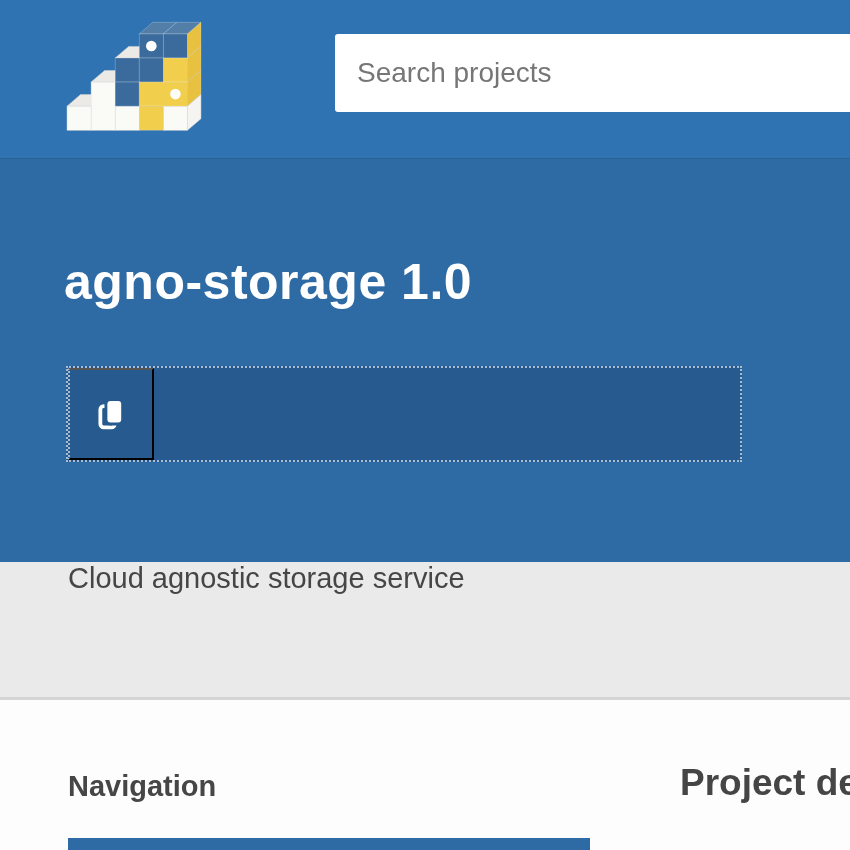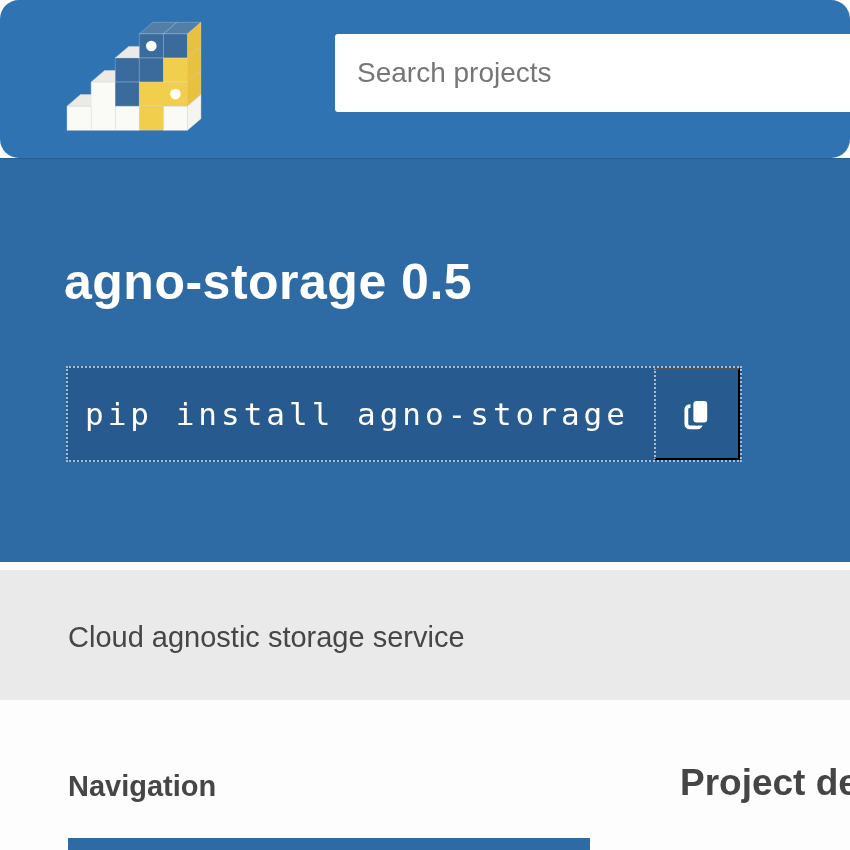--- a/index.html
+++ b/index.html
@@ -9,21 +9,20 @@
     font-family: "Liberation Sans", "DejaVu Sans", sans-serif;
     background: #fdfdfd;
   }
   .page { position: relative; width: 850px; height: 850px; overflow: hidden; }
 
   
   .site-header {
     position: absolute; left: 0; top: 0;
     width: 850px; height: 158px;
     background: #2f73b2;
-    border-radius: 19px;
   }
   .logo {
     position: absolute; left: 62px; top: 5px;
     width: 143px; height: 131px;
     cursor: pointer;
   }
   .search-input {
     position: absolute; left: 335px; top: 34px;
     width: 560px; height: 78px;
     border: none; outline: none;
@@ -76,23 +75,22 @@
     cursor: pointer;
     background: transparent;
   }
 
   
   .summary-strip {
     position: absolute; left: 0; top: 562px;
     width: 850px; height: 138px;
     background: #eaeaea;
     border-bottom: 3px solid #d5d5d5;
-    display: flex; align-items: center;
+    display: flex; 
     padding-left: 68px;
-    margin-top: 8px;
   }
   .summary-text {
     color: #464646;
     font-size: 29px;
   }
 
   
   .content-area {
     position: absolute; left: 0; top: 700px;
     width: 850px; height: 150px;
@@ -160,24 +158,23 @@
         <circle cx="92.5" cy="42.5" r="5.5" fill="#ffffff"></circle>
         <circle cx="117.5" cy="92.5" r="5.5" fill="#ffffff"></circle>
       </svg>
     </div>
 
     <input class="search-input" type="text" placeholder="Search projects" style="">
   </header>
 
   <section class="package-banner">
 
-    <h1 class="package-title">agno-storage 0.5</h1>
+    <h1 class="package-title">agno-storage 1.0</h1>
 
     <div class="pip-box">
-      <span class="pip-command">pip install agno-storage</span>
       <button class="copy-button">
         <svg width="29" height="34" viewBox="0 0 26 30" aria-hidden="true">
           <rect x="3" y="8" width="13" height="19" rx="3" fill="none" stroke="#ffffff" stroke-width="3.4"></rect>
           <rect x="8" y="2" width="15" height="22" rx="4" fill="#ffffff" stroke="#275a8e" stroke-width="2.6"></rect>
         </svg>
       </button>
     </div>
   </section>
 
   <section class="summary-strip">

